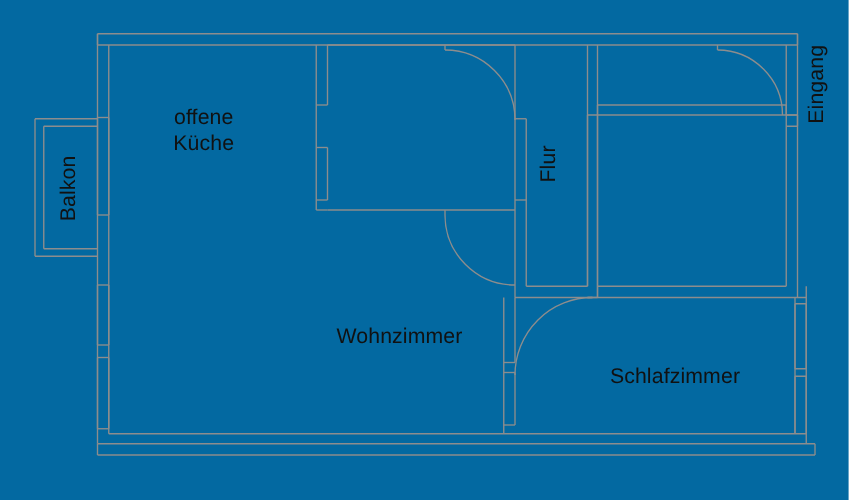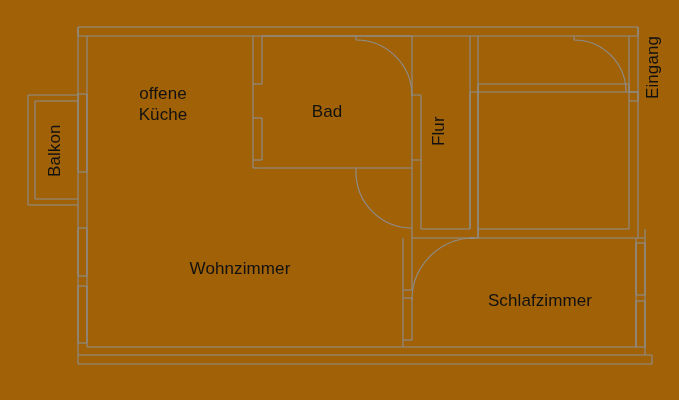--- a/index.html
+++ b/index.html
@@ -10,21 +10,21 @@
   body {
     width: 679px;
     height: 400px;
     overflow: hidden;
     font-family: "Liberation Sans", sans-serif;
   }
   #plan-root {
     position: relative;
     width: 679px;
     height: 400px;
-    background: #a16207;
+    background: #0369a1;
   }
   #floorplan-svg {
     position: absolute;
     left: 0;
     top: 0;
     width: 679px;
     height: 400px;
     display: block;
   }
   .room-label {
@@ -41,21 +41,21 @@
   .room-label.vertical {
     writing-mode: vertical-rl;
     text-orientation: mixed;
     transform: rotate(180deg);
   }
   .label-kueche { left: 98px; top: 83px; width: 130px; }
   .label-bad    { left: 262px; top: 101px; width: 130px; }
   .label-flur   { left: 428px; top: 96px; height: 70px; }
   .label-eingang{ left: 642px; top: 22px; height: 90px; }
   .label-balkon { left: 44px; top: 106px; height: 90px; }
-  .label-wohn   { left: 110px; top: 258px; width: 260px; }
+  .label-wohn   { left: 110px; top: 258px; width: 260px; text-align: right; }
   .label-schlaf { left: 430px; top: 290px; width: 220px; text-align: center; }
 </style>
 </head>
 <body>
 
 <div id="plan-root">
 
   <svg id="floorplan-svg" viewBox="0 0 679 400" xmlns="http://www.w3.org/2000/svg">
 
     <g fill="none" stroke="#8d8d8d" stroke-width="1.1" stroke-linejoin="miter" stroke-linecap="butt">
@@ -200,21 +200,20 @@
         <path d="M 470 238 L 474 238"></path>
         <path d="M 474 238 A 62 62 0 0 0 412 300"></path>
       </g>
 
     </g>
   </svg>
 
   <div class="room-label label-kueche">offene
 Küche</div>
 
-  <div class="room-label label-bad">Bad</div>
 
   <div class="room-label vertical label-flur">Flur</div>
 
   <div class="room-label vertical label-eingang">Eingang</div>
 
   <div class="room-label vertical label-balkon">Balkon</div>
 
   <div class="room-label label-wohn">Wohnzimmer</div>
 
   <div class="room-label label-schlaf">Schlafzimmer</div>

